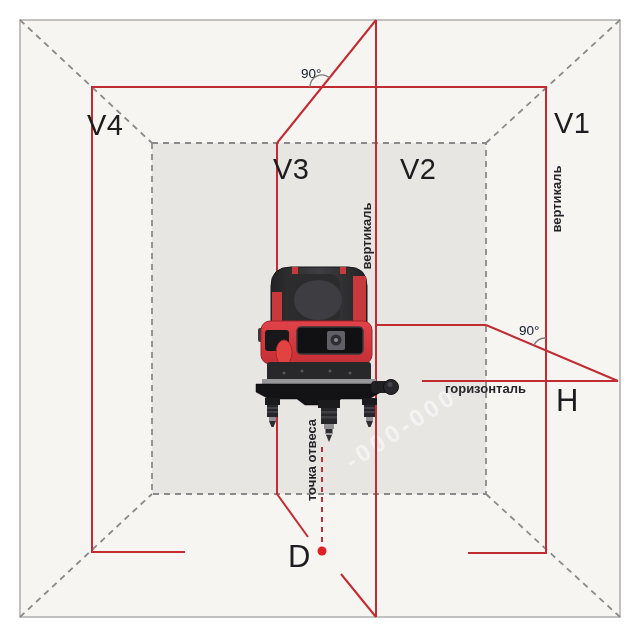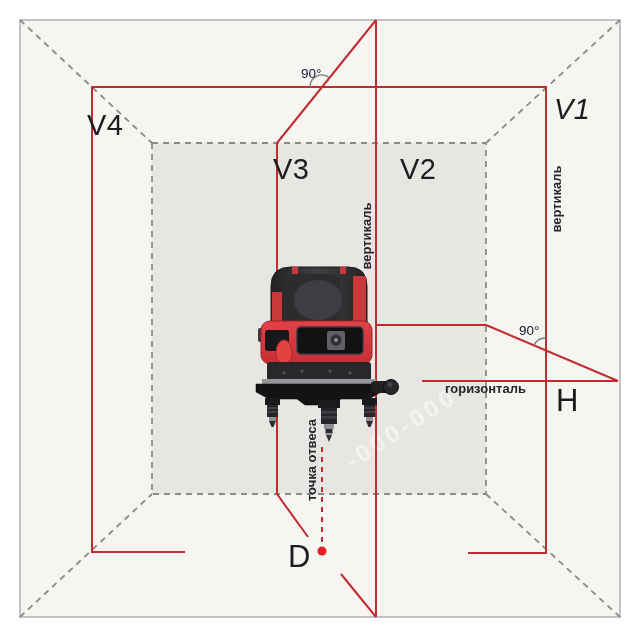--- a/index.html
+++ b/index.html
@@ -131,21 +131,21 @@
         <rect x="325.5" y="429" width="7" height="5" fill="#2c2c31"></rect>
         <rect x="326" y="433" width="6" height="2" fill="#9a9aa0"></rect>
         <path d="M326,435 h6 l-3,7 Z" fill="#34343a"></path>
       </g>
     </g>
   </svg>
 
   <div class="lbl lbl-big" style="left:50px;top:111px;margin-left:37px;">V4</div>
   <div class="lbl lbl-big" style="left:227px;top:155px;margin-left:46px;">V3</div>
   <div class="lbl lbl-big" style="left:400px;top:155px;">V2</div>
-  <div class="lbl lbl-big" style="left:554px;top:95px;font-style:italic;">V1</div>
+  <div class="lbl lbl-big" style="left:554px;top:109px;">V1</div>
   <div class="lbl lbl-big" style="left:556px;top:385px;font-size:31px;">H</div>
   <div class="lbl lbl-big" style="left:288px;top:541px;font-size:31px;">D</div>
 
   <div class="lbl lbl-deg" style="left:301px;top:67px;">90°</div>
   <div class="lbl lbl-deg" style="left:519px;top:324px;">90°</div>
 
   <div class="lbl lbl-small" style="left:445px;top:382px;">горизонталь</div>
 
   <div class="lbl lbl-small rot" style="left:366px;top:236px;">вертикаль</div>
   <div class="lbl lbl-small rot" style="left:556px;top:199px;">вертикаль</div>

